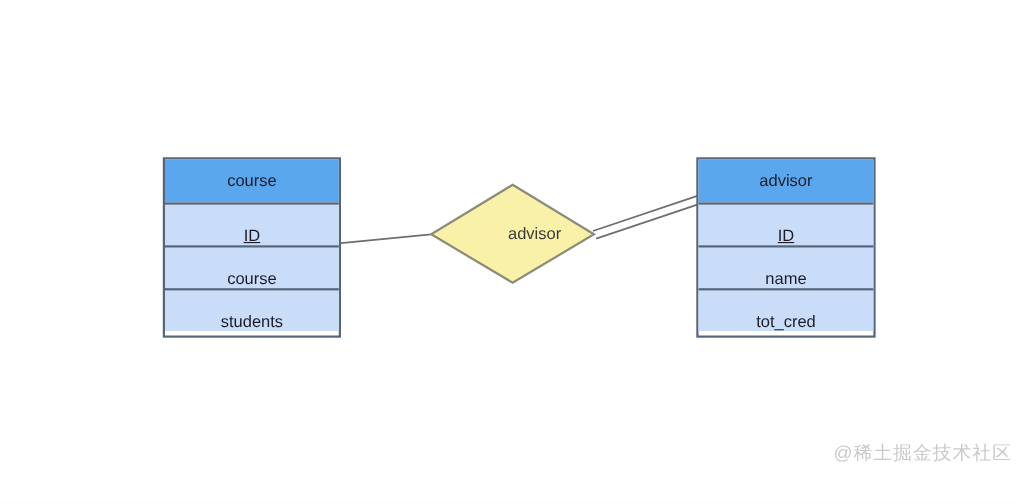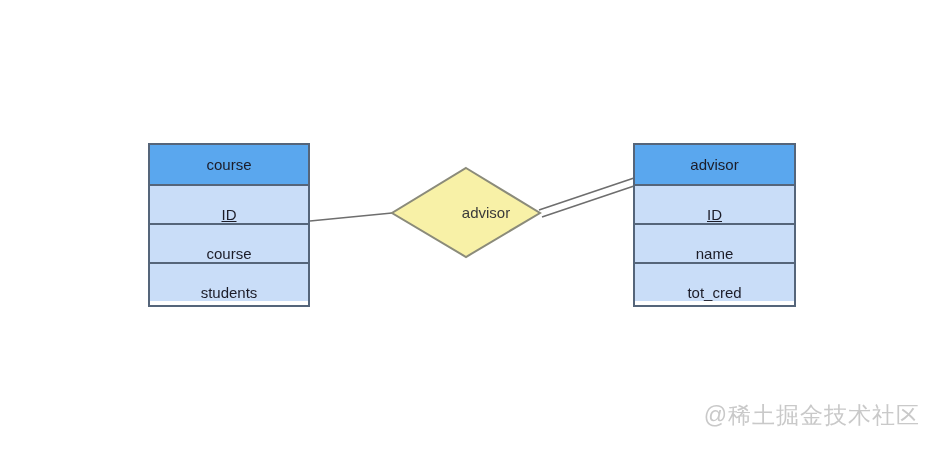--- a/index.html
+++ b/index.html
@@ -61,21 +61,21 @@
     left:412px;top:168px;
     width:148px;height:89px;
     display:flex;align-items:center;justify-content:center;
     font-size:15px;
     color:#3a3a3a;
   }
   .watermark{
     position:absolute;
     right:12px;
     top:400px;
-    font-size:23px;
+    font-size:17px;
     color:var(--watermark);
     letter-spacing:1px;
   }
 </style>
 </head>
 <body>
 
 <div class="canvas">
 
   <svg class="svg-layer" viewBox="0 0 932 457" xmlns="http://www.w3.org/2000/svg">

